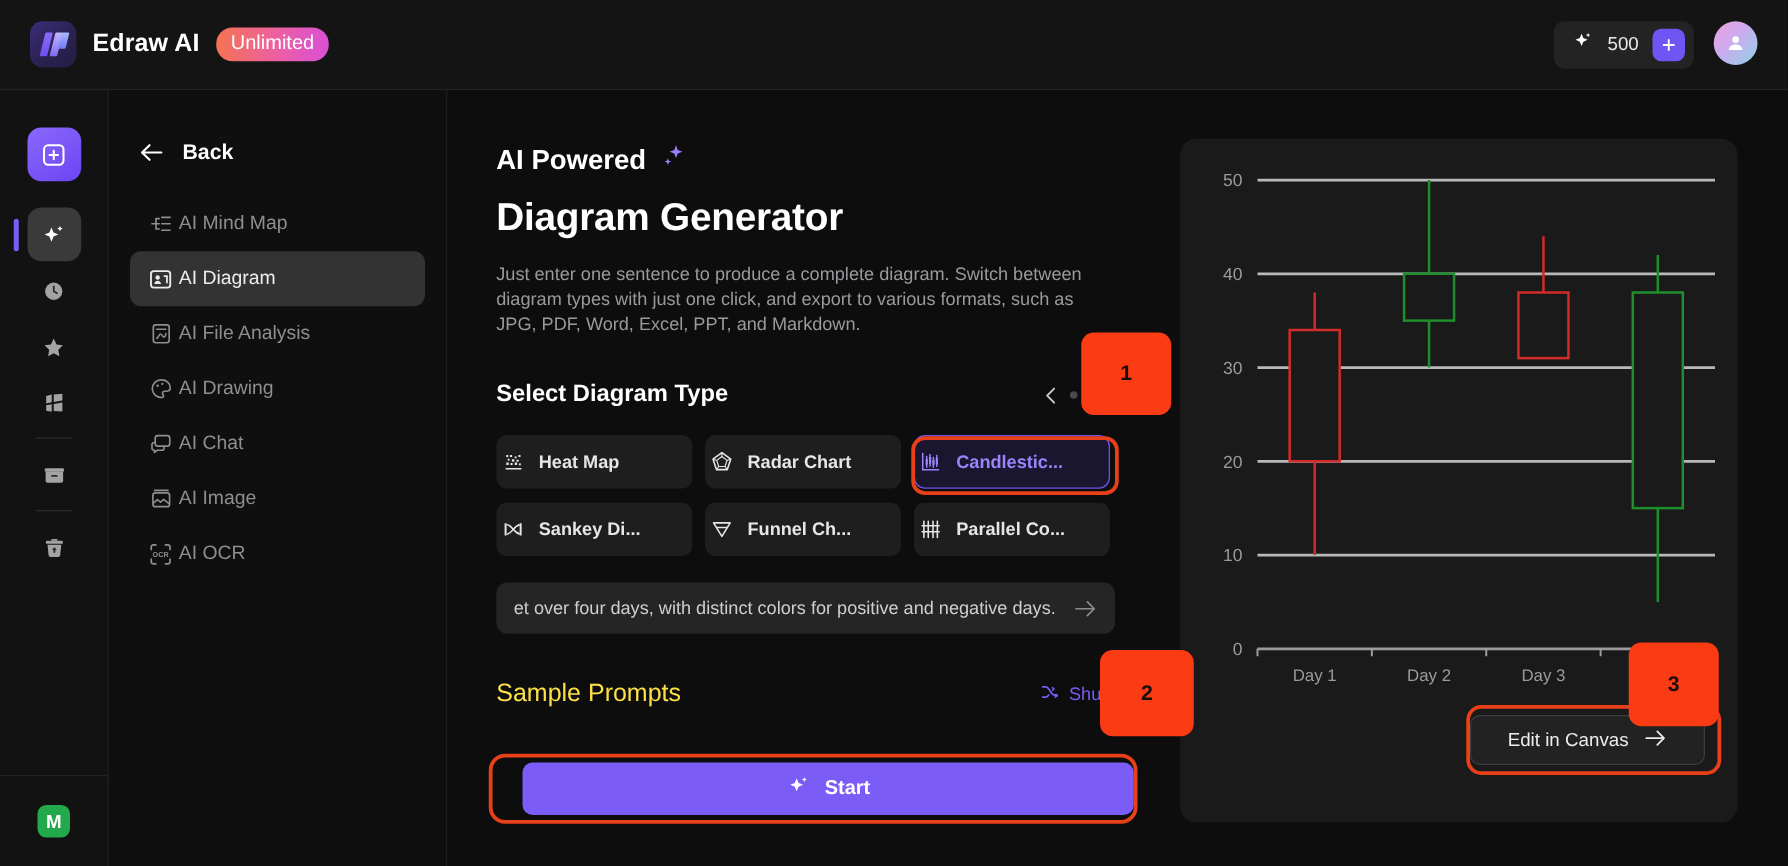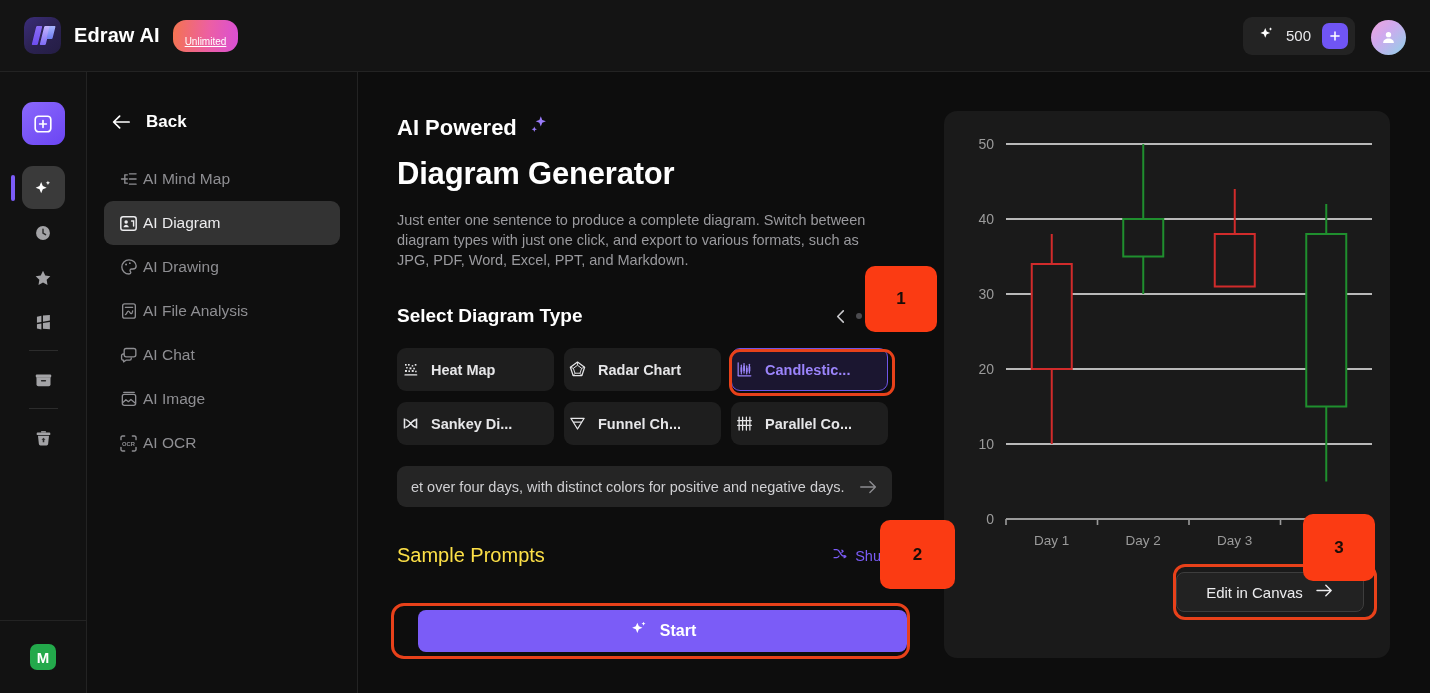--- a/index.html
+++ b/index.html
@@ -29,26 +29,26 @@
     position: absolute; width: 6px; height: 19px; border-radius: 1px;
     transform: skewX(-14deg);
   }
   .logo-tile .b1 { background: linear-gradient(180deg,#8b6cf7,#6d4df0); left: 10px; top: 9px; }
   .logo-tile .b2 { background: linear-gradient(180deg,#c3b6ff,#7f6bf5); left: 18px; top: 9px; }
   .logo-tile .b3 { background: linear-gradient(180deg,#a9b6ff,#6f7df0); left: 24px; top: 9px; height: 13px; }
   .brand-name {
     color: #ffffff; font-size: 20px; font-weight: bold; margin-left: 13px; letter-spacing: .1px;
   }
   .pill-unlimited {
-    margin-left: 13px; padding: 16px 12px 5px; border-radius: 13px;
+    margin-left: 13px; padding: 4px 12px 5px; border-radius: 13px;
     background: linear-gradient(95deg, #f4744f 0%, #ec5fa4 55%, #d94fd6 100%);
-    color: #fff; font-size: 10px; font-weight: 500; text-decoration: underline;
+    color: #fff; font-size: 16px; font-weight: 500;
   }
   .topbar-right {
-    margin-left: auto; margin-right: 24px; display: flex; align-items: flex-end; gap: 16px;
+    margin-left: auto; margin-right: 24px; display: flex; align-items: flex-start; gap: 16px;
   }
   .credits {
     display: flex; align-items: center; gap: 11px;
     background: #232323; border-radius: 9px; padding: 6px 7px 6px 14px; height: 38px;
   }
   .credits .num { color: #e9e9ec; font-size: 15px; font-weight: 500; }
   .plus-btn {
     width: 26px; height: 26px; border-radius: 7px; background: #7055f5;
     display: flex; align-items: center; justify-content: center; border: none; cursor: pointer;
   }
@@ -327,36 +327,36 @@
             <circle cx="9.3" cy="10.3" r="2" fill="#ececee"></circle>
             <path d="M6.2 16.3c.4-2 1.7-3 3.1-3s2.7 1 3.1 3z" fill="#ececee"></path>
             <path d="M15.5 9.1h2.3v5.8" stroke="#ececee" stroke-width="1.6" fill="none" stroke-linecap="round"></path>
           </svg>
       </span>
       <span>AI Diagram</span>
     </div>
     <div class="nav-item">
       <span class="nav-icon">
         <svg width="20" height="20" viewBox="0 0 24 24">
+            <rect x="4.4" y="3.4" width="15.2" height="17.2" rx="2.4" fill="none" stroke="#8e8e92" stroke-width="1.6"></rect>
+            <path d="M7.6 7.6h8.8" stroke="#8e8e92" stroke-width="1.5" stroke-linecap="round"></path>
+            <path d="M7.6 16.4c1.6 0 2.1-4.2 3.6-4.2s2 3 3.4 3 1.6-2.2 1.8-3.4" stroke="#8e8e92" stroke-width="1.5" fill="none" stroke-linecap="round"></path>
+          </svg>
+      </span>
+      <span>AI File Analysis</span>
+    </div>
+    <div class="nav-item">
+      <span class="nav-icon">
+        <svg width="20" height="20" viewBox="0 0 24 24">
             <path d="M12 3.4c5 0 8.6 3.3 8.6 7.4 0 2.6-2.1 3.6-3.9 3.6h-1.5c-1.2 0-2 .8-2 1.8 0 .5.2.9.5 1.3.3.4.5.8.5 1.2 0 1-.9 1.7-2.2 1.7-4.8 0-8.6-3.8-8.6-8.5S7.2 3.4 12 3.4z" fill="none" stroke="#8e8e92" stroke-width="1.6"></path>
             <circle cx="8.5" cy="9" r="1.2" fill="#8e8e92"></circle>
             <circle cx="13" cy="7.4" r="1.1" fill="#8e8e92"></circle>
           </svg>
       </span>
       <span>AI Drawing</span>
-    </div>
-    <div class="nav-item">
-      <span class="nav-icon">
-        <svg width="20" height="20" viewBox="0 0 24 24">
-            <rect x="4.4" y="3.4" width="15.2" height="17.2" rx="2.4" fill="none" stroke="#8e8e92" stroke-width="1.6"></rect>
-            <path d="M7.6 7.6h8.8" stroke="#8e8e92" stroke-width="1.5" stroke-linecap="round"></path>
-            <path d="M7.6 16.4c1.6 0 2.1-4.2 3.6-4.2s2 3 3.4 3 1.6-2.2 1.8-3.4" stroke="#8e8e92" stroke-width="1.5" fill="none" stroke-linecap="round"></path>
-          </svg>
-      </span>
-      <span>AI File Analysis</span>
     </div>
     <div class="nav-item">
       <span class="nav-icon">
         <svg width="20" height="20" viewBox="0 0 24 24">
             <path d="M8.6 4.2h9.2a2.4 2.4 0 0 1 2.4 2.4v5.2a2.4 2.4 0 0 1-2.4 2.4H8.6a2.4 2.4 0 0 1-2.4-2.4V6.6a2.4 2.4 0 0 1 2.4-2.4z" fill="none" stroke="#8e8e92" stroke-width="1.6"></path>
             <path d="M6.2 10.8H5a1.9 1.9 0 0 0-1.9 1.9v3.6a1.9 1.9 0 0 0 1.9 1.9h.5v2.1l2.8-2.1h4.5a1.9 1.9 0 0 0 1.9-1.9v-1.3" fill="none" stroke="#8e8e92" stroke-width="1.6" stroke-linejoin="round"></path>
           </svg>
       </span>
       <span>AI Chat</span>
     </div>

